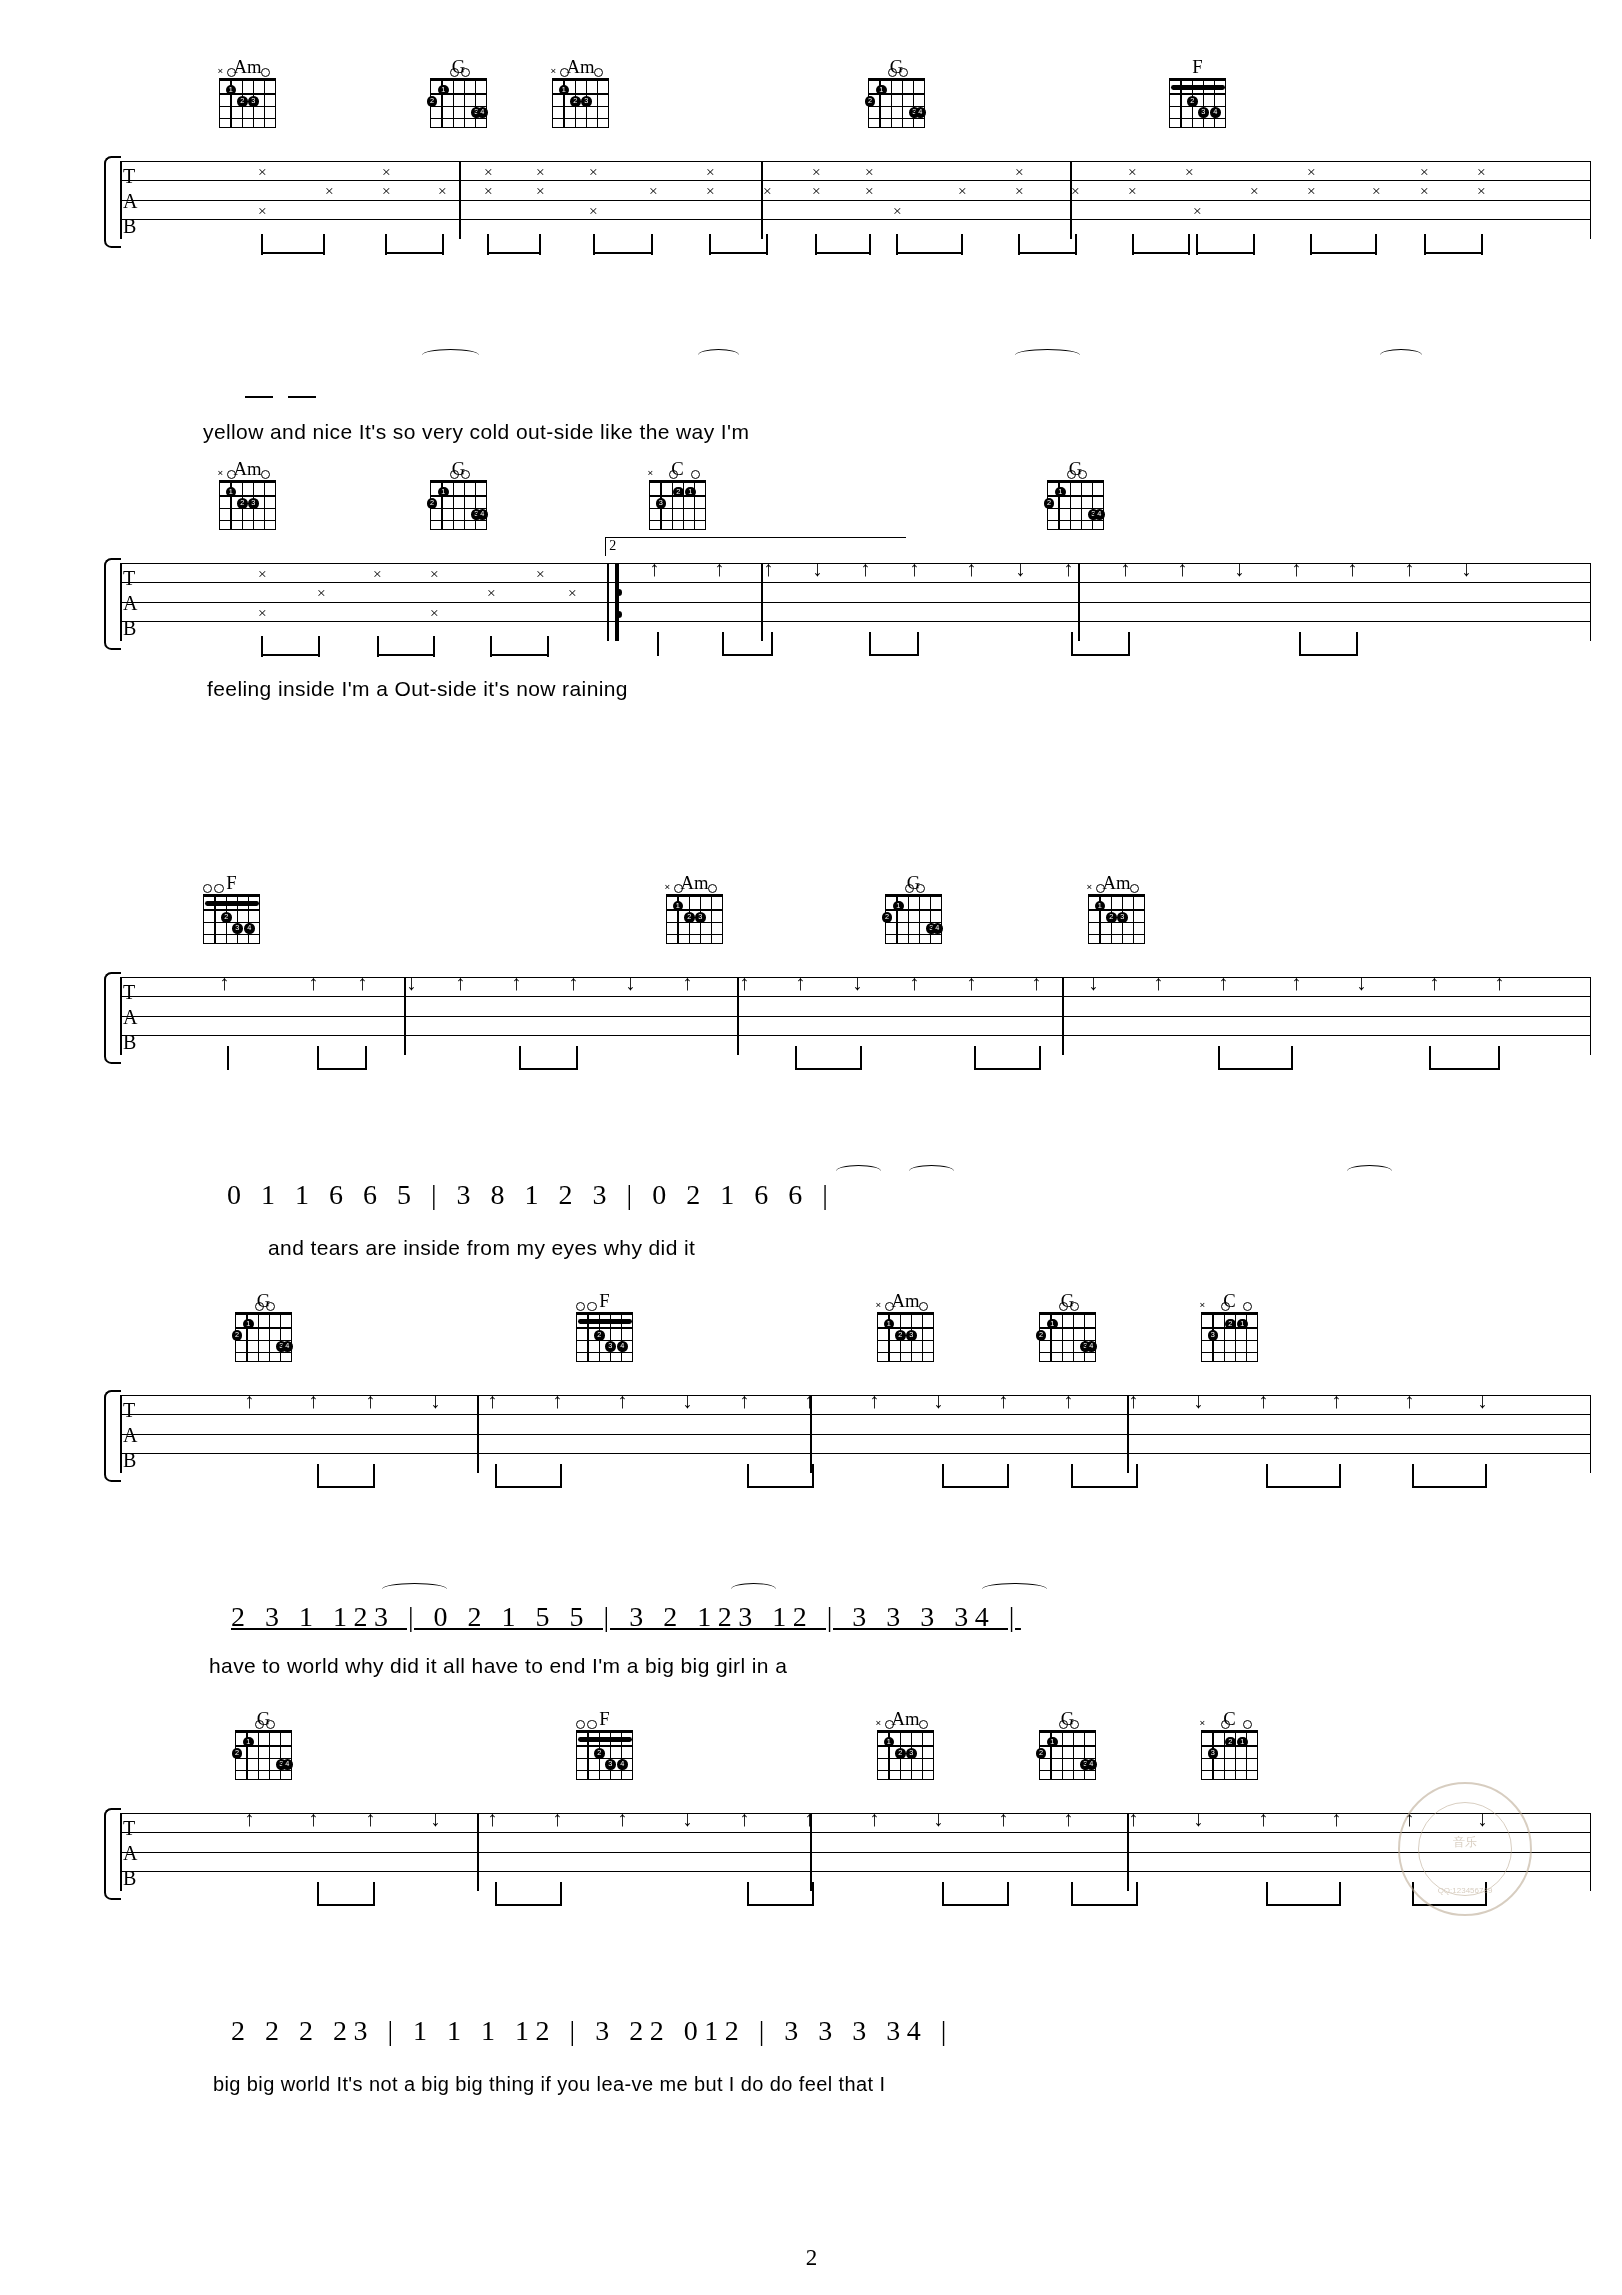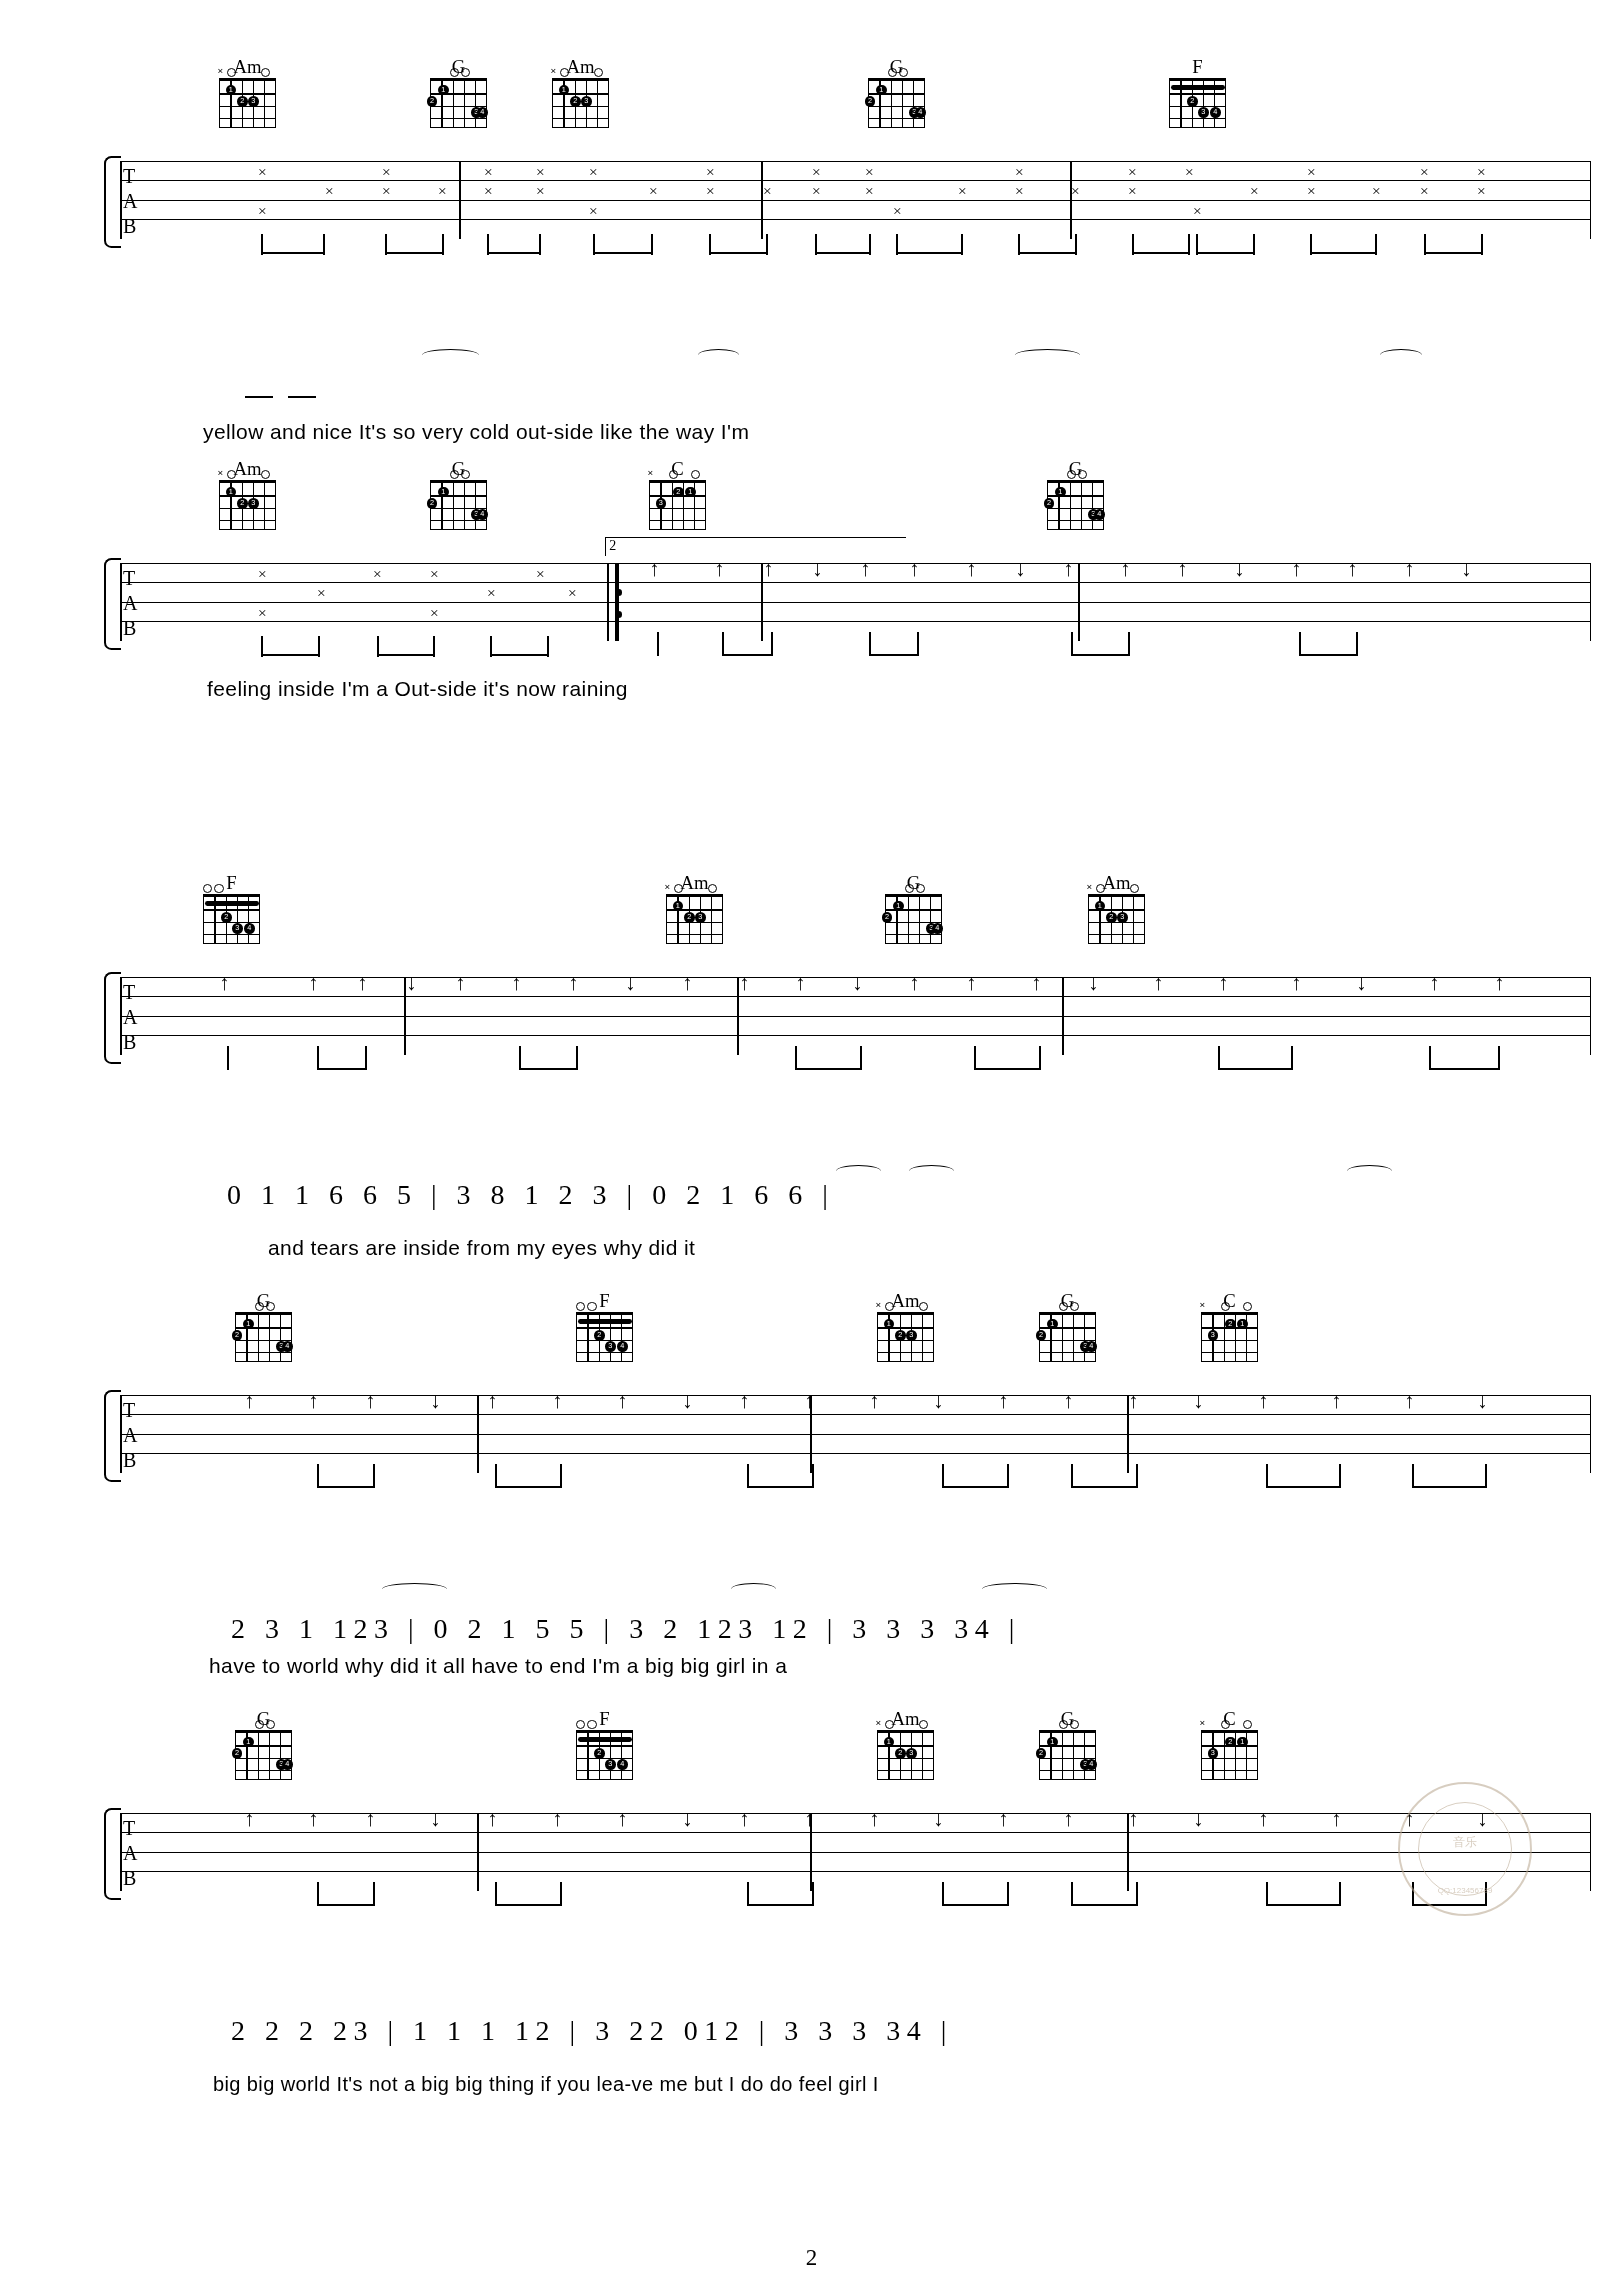--- a/index.html
+++ b/index.html
@@ -760,21 +760,21 @@
         <div class="stem" style="left:1266px;top:84px;height:24px"></div>
         <div class="stem" style="left:1339px;top:84px;height:24px"></div>
         <div class="beam" style="left:1266px;top:106px;width:75px"></div>
         <div class="stem" style="left:1412px;top:84px;height:24px"></div>
         <div class="stem" style="left:1485px;top:84px;height:24px"></div>
         <div class="beam" style="left:1412px;top:106px;width:75px"></div>
       </div>
     </div>
 
     <div class="numline" style="margin-top:96px">
-      <div class="num" style="left:231px;top:16px;white-space:pre;letter-spacing:6.5px;">2 3 1 123 | 0 2 1 5 5 | 3 2 123 12 | 3 3 3 34 |</div>
+      <div class="num" style="left:231px;top:4px;white-space:pre;letter-spacing:6.5px;text-decoration:underline;">2 3 1 123 | 0 2 1 5 5 | 3 2 123 12 | 3 3 3 34 |</div>
       <div class="slur" style="left:382px;top:-14.6px;width:65px"></div>
       <div class="slur" style="left:731px;top:-14.6px;width:45px"></div>
       <div class="slur" style="left:982px;top:-14.6px;width:65px"></div>
     </div>
     <div class="lyrics" style="margin-top:6.5px">
       <div class="ly" style="left:209px">have to world      why did  it all   have to end     I'm a  big big girl in a</div>
     </div>
   </div>
 
   <div class="system" style="position:absolute;left:0;top:1709px;width:1623px;">
@@ -941,21 +941,21 @@
         <div class="stem" style="left:1412px;top:84px;height:24px"></div>
         <div class="stem" style="left:1485px;top:84px;height:24px"></div>
         <div class="beam" style="left:1412px;top:106px;width:75px"></div>
       </div>
     </div>
 
     <div class="numline" style="margin-top:96px">
       <div class="num" style="left:231px;top:0;white-space:pre;letter-spacing:6.5px;">2 2 2 23 | 1 1 1 12 | 3 22 012 | 3 3 3 34 |</div>
     </div>
     <div class="lyrics" style="margin-top:6.5px">
-      <div class="ly" style="left:213px;font-size:20px">big big world It's not a  big big thing if you   lea-ve me    but I   do do feel girl I</div>
+      <div class="ly" style="left:213px;font-size:20px">big big world It's not a  big big thing if you   lea-ve me    but I   do do feel that I</div>
     </div>
   </div>
 
   <div class="stamp">
     <div class="inner"></div>
     <div class="txt">音乐</div>
     <div class="txt2">QQ:123456789</div>
   </div>
 
   <div class="pagenum">2</div>

